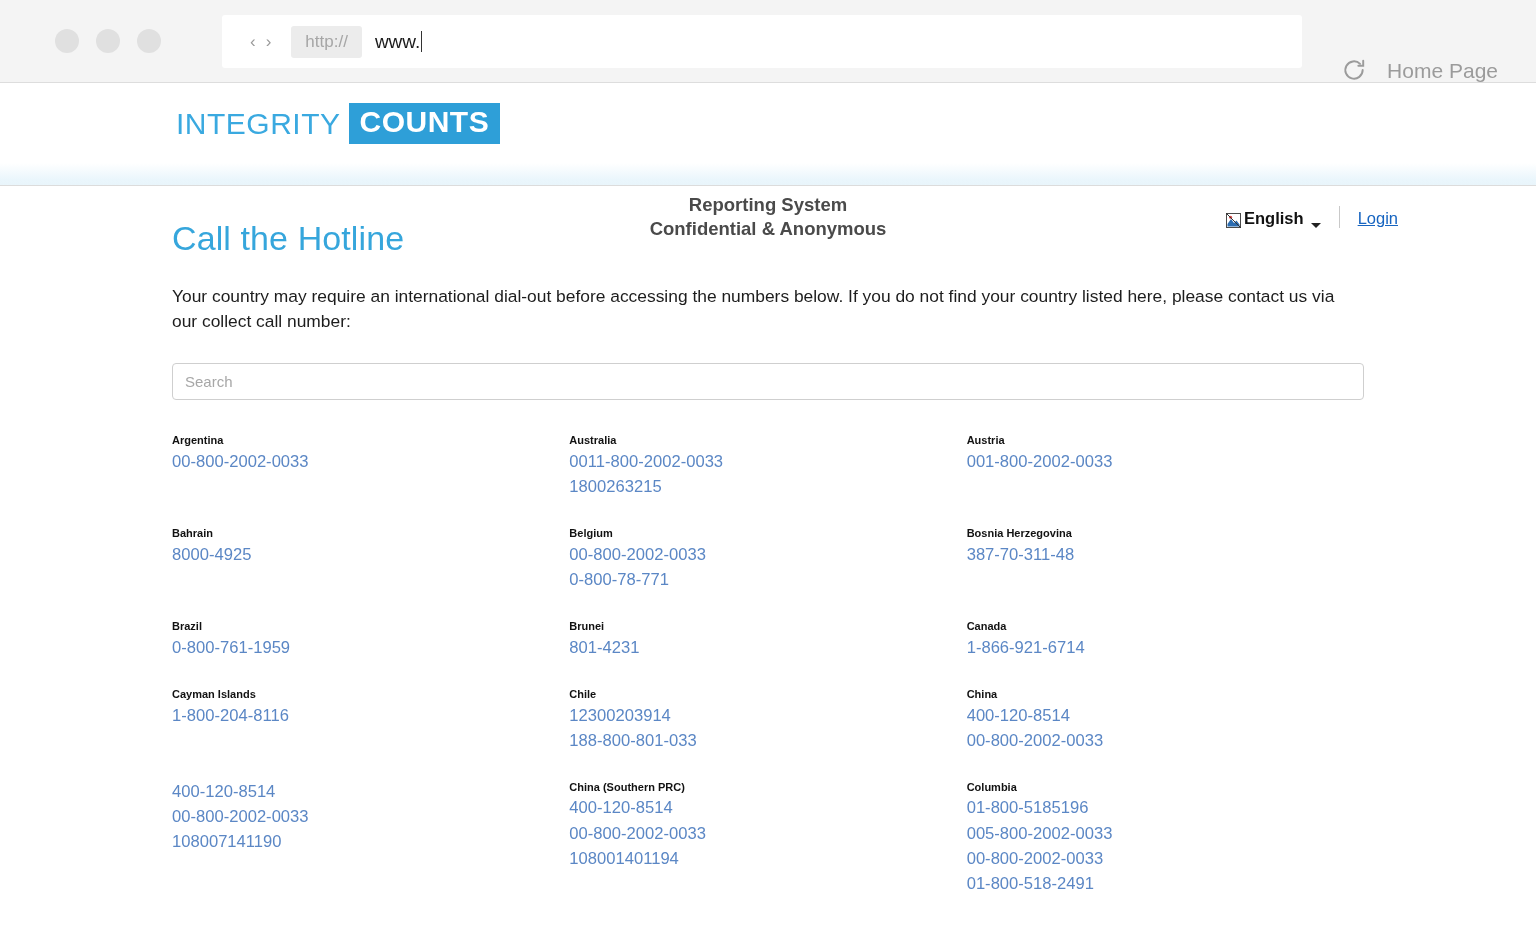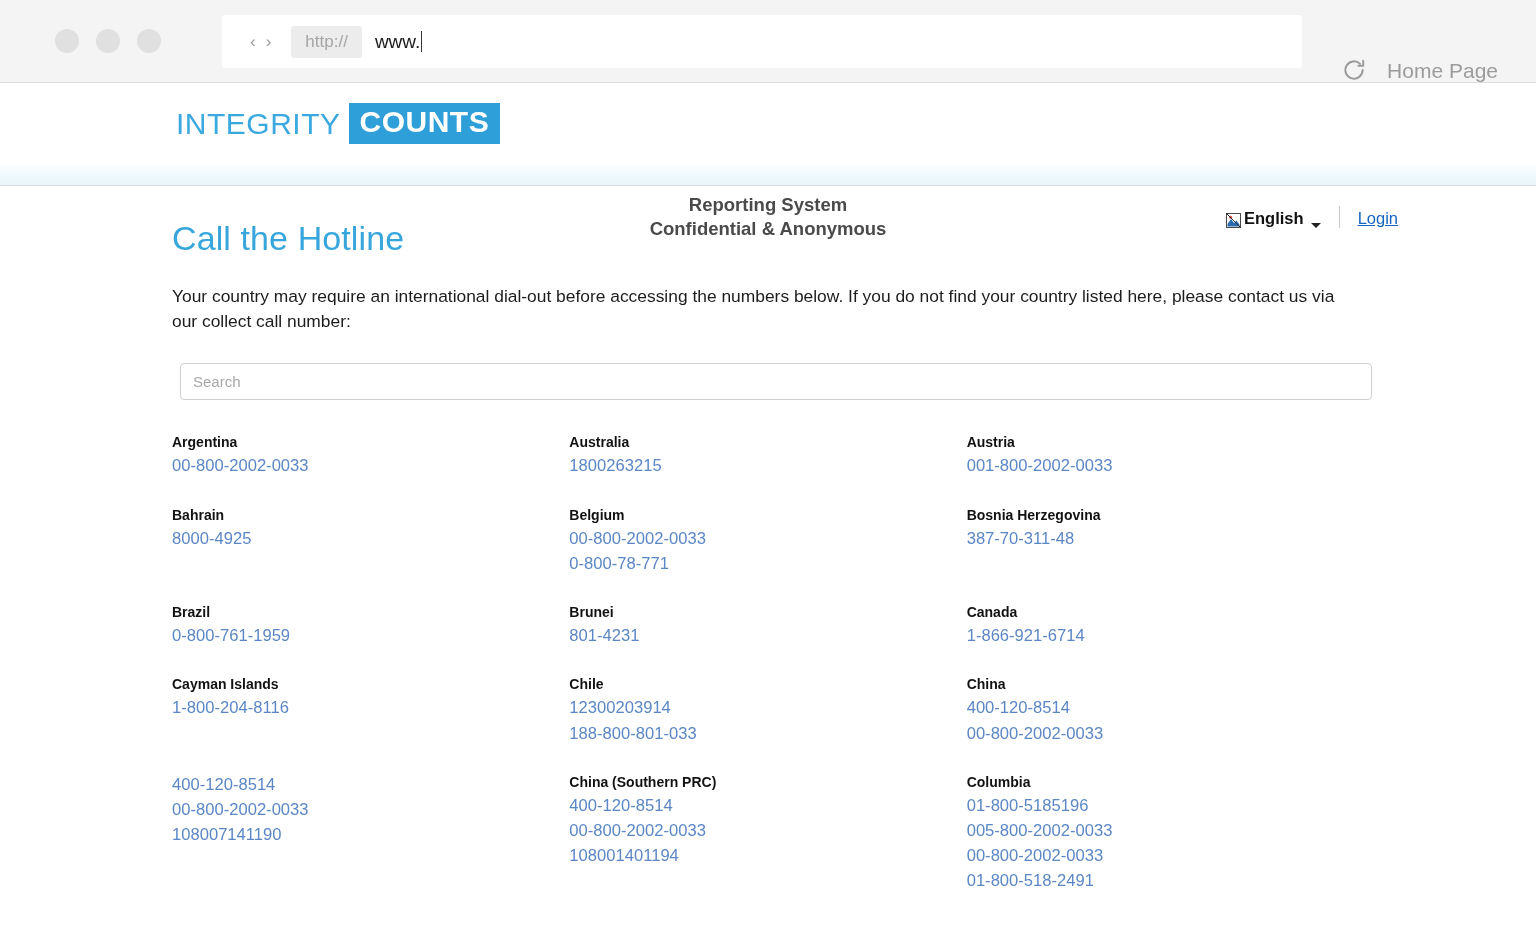--- a/index.html
+++ b/index.html
@@ -169,35 +169,34 @@
     width: 1192px;
     height: 37px;
     border: 1px solid #cfcfcf;
     border-radius: 4px;
     padding: 0 12px;
     font-size: 15px;
     font-family: "Liberation Sans", sans-serif;
     color: #333;
     background: #fff;
     outline: none;
-    margin-left: 8px;
   }
   .search-input::placeholder { color: #a7a7a7; }
 
   .grid {
     margin-top: 32px;
     display: grid;
     grid-template-columns: repeat(3, 1fr);
     column-gap: 0px;
   }
   .country {
     padding-bottom: 26px;
   }
   .country-name {
-    font-size: 14px;
+    font-size: 11px;
     font-weight: 700;
     color: #121212;
     line-height: 1.5;
   }
   .phone {
     display: block;
     font-size: 16.6px;
     color: #5b87c5;
     text-decoration: none;
     line-height: 1.52;
@@ -268,20 +267,21 @@
 
     <input class="search-input" type="text" placeholder="Search" style="">
 
     <div class="grid" id="country-grid">
         <div class="country">
           <div class="country-name">Argentina</div>
           <a class="phone" href="#">00-800-2002-0033</a>
         </div>
         <div class="country">
           <div class="country-name">Australia</div>
+          <a class="phone" href="#">0011-800-2002-0033</a>
           <a class="phone" href="#">1800263215</a>
         </div>
         <div class="country">
           <div class="country-name">Austria</div>
           <a class="phone" href="#">001-800-2002-0033</a>
         </div>
         <div class="country">
           <div class="country-name">Bahrain</div>
           <a class="phone" href="#">8000-4925</a>
         </div>

